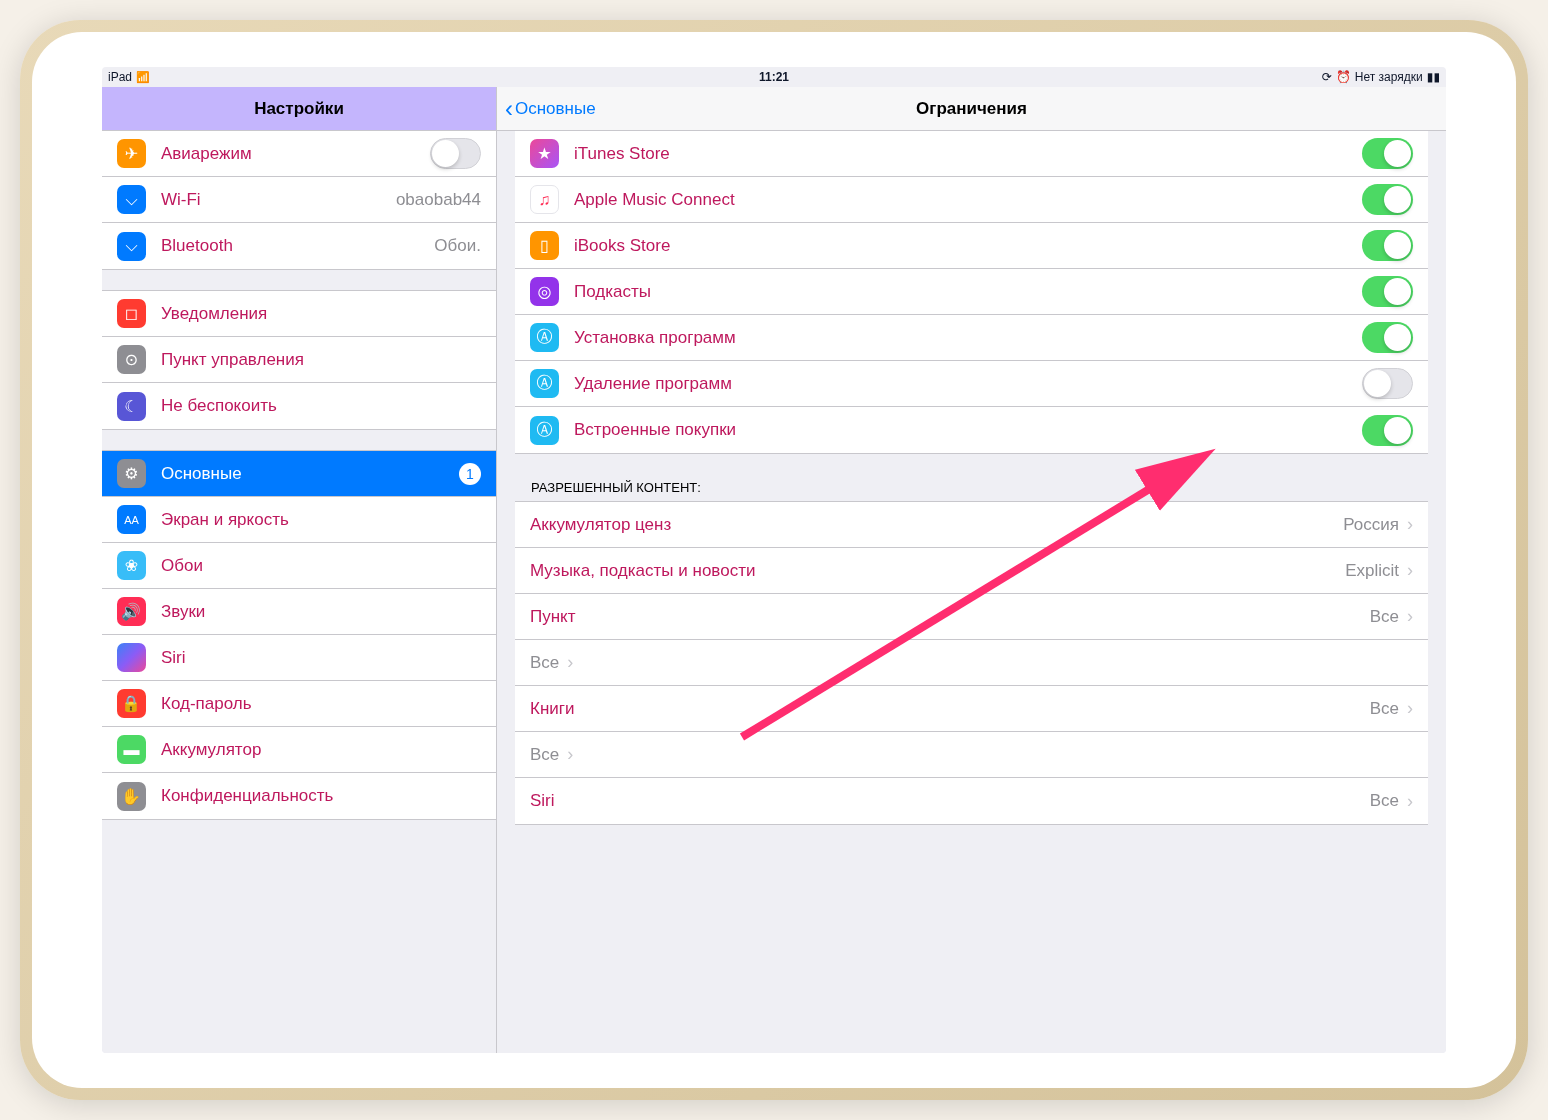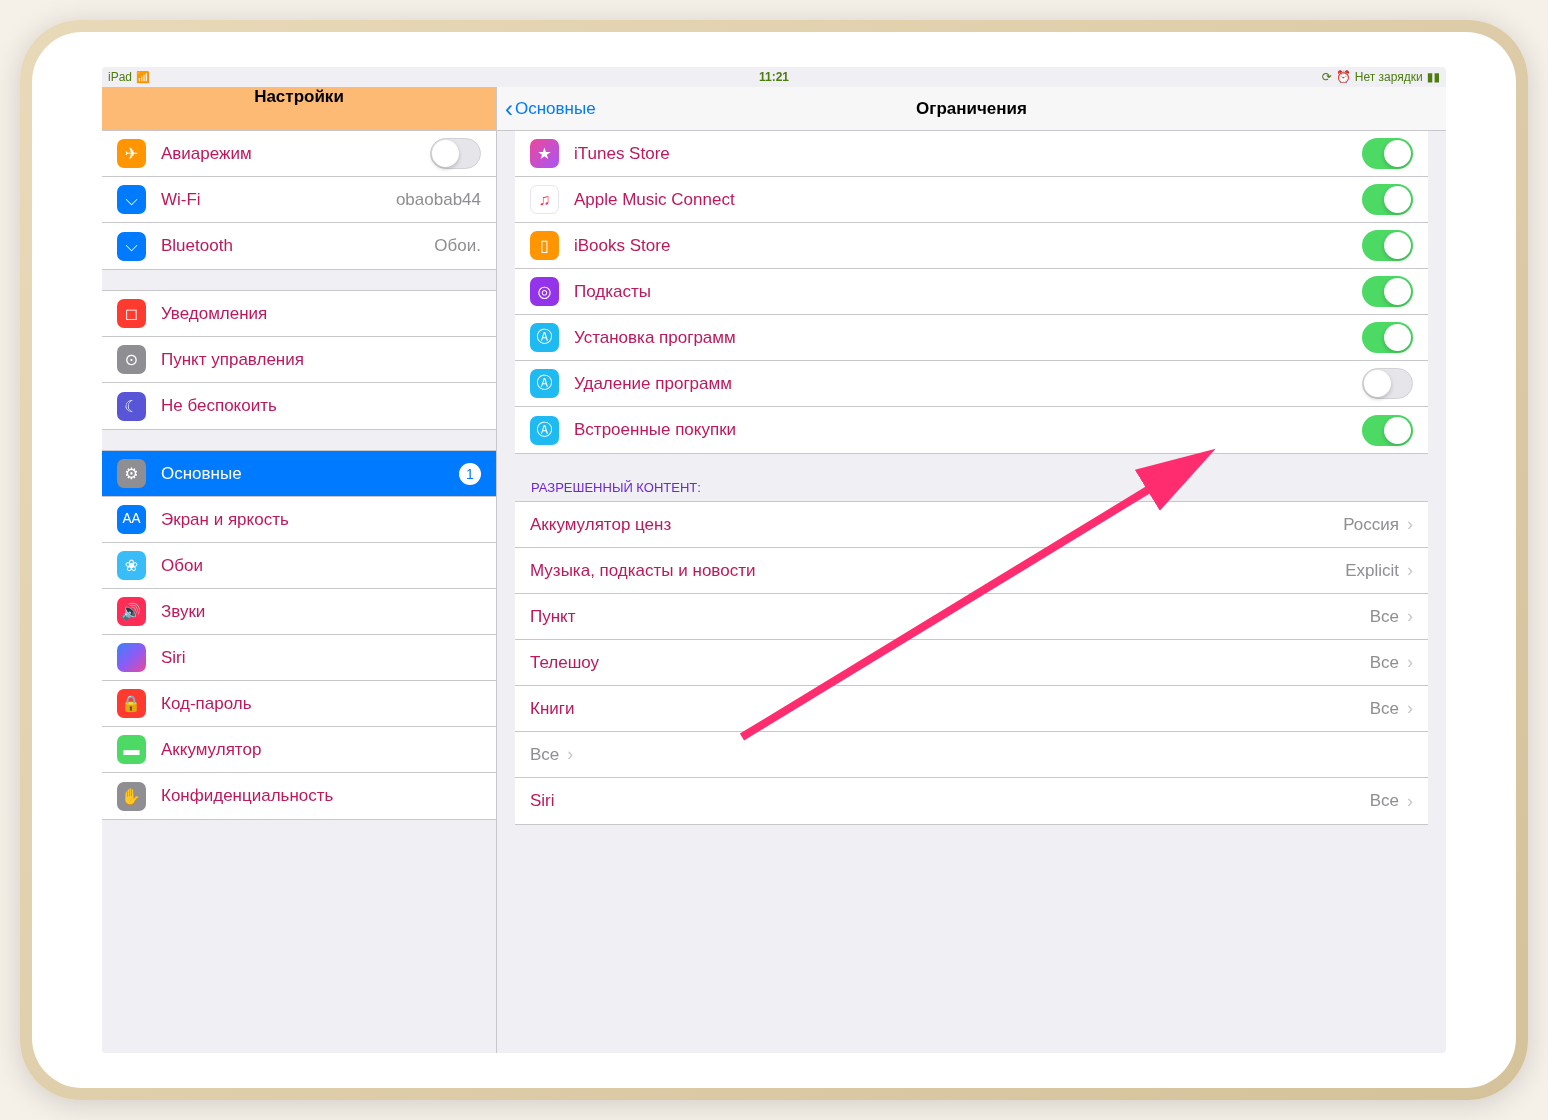--- a/index.html
+++ b/index.html
@@ -3,42 +3,42 @@
 <meta charset="utf-8">
 <style>
 * { margin: 0; padding: 0; box-sizing: border-box; font-family: -apple-system, "Helvetica Neue", Helvetica, Arial, sans-serif; }
 body { background: #f5f0e8; width: 1548px; height: 1120px; overflow: hidden; position: relative; }
 .ipad-frame { position: absolute; left: 20px; top: 20px; right: 20px; bottom: 20px; background: linear-gradient(135deg,#e8d9b8,#d4c29a); border-radius: 60px; padding: 12px; box-shadow: 0 4px 30px rgba(0,0,0,0.15); }
 .ipad-inner { width: 100%; height: 100%; background: #fff; border-radius: 50px; padding: 35px 70px; position: relative; }
 .home-button { position: absolute; left: 20px; top: 50%; transform: translateY(-50%); width: 55px; height: 55px; border: 2px solid #d4c29a; border-radius: 50%; background: radial-gradient(#fff,#f0e8d5); }
 .camera { position: absolute; right: 35px; top: 50%; transform: translateY(-50%); width: 10px; height: 10px; background: #333; border-radius: 50%; }
 .screen { width: 100%; height: 100%; background: #efeff4; border-radius: 4px; overflow: hidden; display: flex; flex-direction: column; position: relative; }
 
-.status-bar { height: 20px; display: flex; align-items: center; padding: 0 6px; font-size: 12px; color: #4d7c0f; position: relative; }
+.status-bar { height: 20px; display: flex; align-items: center; padding: 0 6px; font-size: 12px; color: #0f172a; position: relative; }
 .status-left { display: flex; align-items: center; gap: 4px; }
 .status-center { position: absolute; left: 50%; transform: translateX(-50%); font-weight: 600; }
 .status-right { margin-left: auto; display: flex; align-items: center; gap: 4px; }
 .wifi-icon::before { content: "📶"; font-size: 11px; }
 
 .content { flex: 1; display: flex; overflow: hidden; }
 .sidebar { width: 395px; background: #efeff4; border-right: 1px solid #c8c7cc; display: flex; flex-direction: column; }
 .main { flex: 1; background: #efeff4; display: flex; flex-direction: column; }
 
-.sidebar-header { height: 44px; display: flex; align-items: flex-start; justify-content: center; border-bottom: 1px solid #c8c7cc; background: #fdba74; }
+.sidebar-header { height: 44px; display: flex; align-items: center; justify-content: center; border-bottom: 1px solid #c8c7cc; background: #c4b5fd; }
 .sidebar-title { font-size: 17px; font-weight: 600; }
 
 .main-header { height: 44px; display: flex; align-items: center; border-bottom: 1px solid #c8c7cc; background: #f7f7f8; position: relative; padding: 0 8px; }
 .back-button { display: flex; align-items: center; color: #007aff; font-size: 17px; gap: 2px; cursor: pointer; }
 .back-chevron { font-size: 24px; line-height: 1; }
 .main-title { position: absolute; left: 50%; transform: translateX(-50%); font-size: 17px; font-weight: 600; }
 
 .list { overflow-y: auto; flex: 1; }
 .section { background: #fff; border-top: 1px solid #c8c7cc; border-bottom: 1px solid #c8c7cc; margin-bottom: 20px; }
 .section:first-child { margin-top: 0; border-top: none; }
-.section-header { padding: 6px 16px 6px; font-size: 13px; color: #6d28d9; text-transform: uppercase; margin-top: 15px; }
+.section-header { padding: 6px 16px 6px; font-size: 13px; color: #000000; text-transform: uppercase; margin-top: 15px; }
 
 .row { display: flex; align-items: center; height: 46px; padding: 0 15px; border-bottom: 1px solid #c8c7cc; background: #fff; }
 .row:last-child { border-bottom: none; }
 .row.selected { background: #007aff; color: #fff; }
 .row.selected .row-label { color: #fff; }
 .row-icon { width: 29px; height: 29px; border-radius: 7px; margin-right: 15px; display: flex; align-items: center; justify-content: center; flex-shrink: 0; font-size: 16px; color: #fff; }
 .row-label { font-size: 17px; color: #be185d; flex: 1; }
 .row-detail { font-size: 17px; color: #8e8e93; }
 .row-chevron { color: #c7c7cc; margin-left: 8px; font-size: 18px; }
 .badge { background: #fff; color: #007aff; border-radius: 11px; min-width: 22px; height: 22px; display: flex; align-items: center; justify-content: center; font-size: 14px; padding: 0 6px; }
@@ -141,21 +141,21 @@
                   <div class="row-label">Не беспокоить</div>
                 </div>
               </div>
               <div class="section">
                 <div class="row selected">
                   <div class="row-icon ic-general">⚙</div>
                   <div class="row-label">Основные</div>
                   <div class="badge">1</div>
                 </div>
                 <div class="row">
-                  <div class="row-icon ic-display" style="font-size: 15px; font-family: Liberation Mono, monospace;">AA</div>
+                  <div class="row-icon ic-display" style="font-size: 11px;">AA</div>
                   <div class="row-label">Экран и яркость</div>
                 </div>
                 <div class="row">
                   <div class="row-icon ic-wallpaper">❀</div>
                   <div class="row-label">Обои</div>
                 </div>
                 <div class="row">
                   <div class="row-icon ic-sounds">🔊</div>
                   <div class="row-label">Звуки</div>
                 </div>
@@ -250,21 +250,20 @@
                   <div class="row-label">Музыка, подкасты и новости</div>
                   <div class="row-detail">Explicit</div>
                   <div class="row-chevron">›</div>
                 </div>
                 <div class="row">
                   <div class="row-label">Пункт</div>
                   <div class="row-detail">Все</div>
                   <div class="row-chevron">›</div>
                 </div>
                 <div class="row">
-                  <div class="row-label">Телешоу</div>
                   <div class="row-detail">Все</div>
                   <div class="row-chevron">›</div>
                 </div>
                 <div class="row">
                   <div class="row-label">Книги</div>
                   <div class="row-detail">Все</div>
                   <div class="row-chevron">›</div>
                 </div>
                 <div class="row">
                   <div class="row-detail">Все</div>

